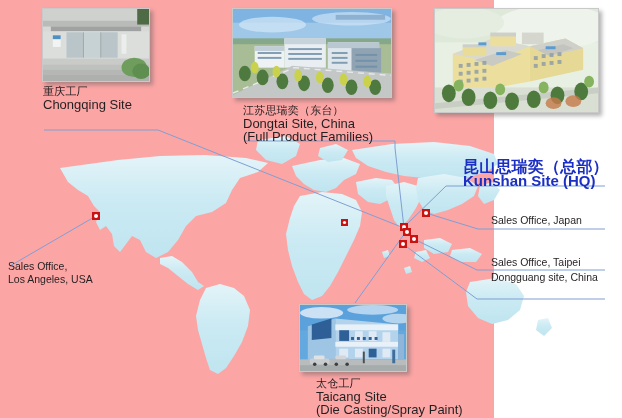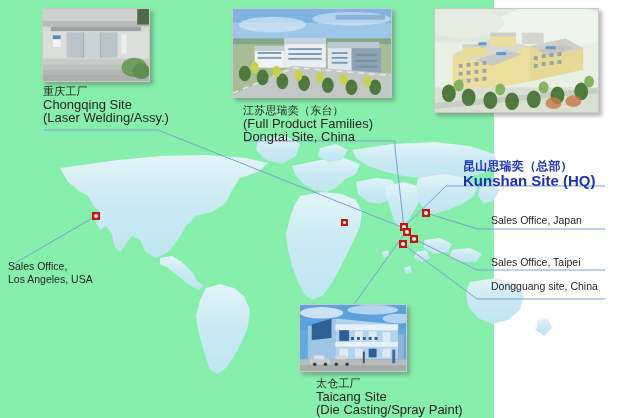--- a/index.html
+++ b/index.html
@@ -1,38 +1,38 @@
 <!DOCTYPE html>
 <html><head>
 <meta charset="utf-8">
 <style>
   html,body{margin:0;padding:0;background:#ffffff;}
   body{width:622px;height:418px;overflow:hidden;
        font-family:"Liberation Sans","DejaVu Sans",sans-serif;}
-  #stage{position:relative;width:494px;height:418px;background:#86efac;}
+  #stage{position:relative;width:494px;height:418px;background:#fca5a5;}
 
   
   #map-layer{position:absolute;left:0;top:0;width:622px;height:418px;}
   #map-layer svg{display:block;}
 
   
   #lines-layer{position:absolute;left:0;top:0;width:622px;height:418px;pointer-events:none;}
 
   
   .photo{position:absolute;border:1px solid #c9c9c9;box-sizing:border-box;
          box-shadow:3px 3px 4px rgba(90,90,90,.45);overflow:hidden;background:#dfe6ea;}
   .photo svg{display:block;width:100%;height:100%;}
 
   
   .label{position:absolute;color:#231f20;line-height:13.2px;
          font-size:11px;white-space:nowrap;}
   .label .cn{font-size:11px;letter-spacing:.2px;}
   .label .en{font-size:13px;}
   .label.hq{color:#1b2fc4;font-weight:bold;line-height:13.5px;}
-  .label.hq .cn{font-size:12px;}
+  .label.hq .cn{font-size:16px;}
   .label.hq .en{font-size:15px;}
   .side-label{position:absolute;color:#231f20;font-size:10.5px;white-space:nowrap;}
 </style>
 </head>
 <body>
 
 <div id="stage">
 
   <div id="map-layer">
     <svg width="622" height="418" viewBox="0 0 622 418" xmlns="http://www.w3.org/2000/svg">
@@ -172,21 +172,20 @@
       <rect x="0" y="62" width="108" height="5" fill="#b5b7b5"></rect>
       <rect x="0" y="67" width="108" height="7" fill="#aeb0ae"></rect>
       <ellipse cx="93" cy="60" rx="13" ry="10" fill="#6f9d5e"></ellipse>
       <ellipse cx="100" cy="64" rx="9" ry="8" fill="#5f8f50"></ellipse>
       <rect x="96" y="0" width="12" height="16" fill="#4e6b45"></rect>
     </svg>
   </div>
   <div class="label" style="left:43px;top:85px;">
     <div class="cn">重庆工厂</div>
     <div class="en">Chongqing Site</div>
-    <div class="en">(Laser Welding/Assy.)</div>
   </div>
 
   <div class="photo" style="left:232px;top:8px;width:160px;height:90px;">
     <svg viewBox="0 0 160 90" preserveAspectRatio="none">
       <rect x="0" y="0" width="160" height="34" fill="#9ec7e8"></rect>
       <rect x="0" y="0" width="160" height="14" fill="#7fb4e2"></rect>
       <ellipse cx="40" cy="16" rx="34" ry="8" fill="#cfe4f5" opacity=".75"></ellipse>
       <ellipse cx="120" cy="10" rx="40" ry="7" fill="#d8eaf8" opacity=".6"></ellipse>
       <rect x="0" y="30" width="160" height="10" fill="#86a88a"></rect>
       <rect x="0" y="36" width="160" height="54" fill="#a8bd95"></rect>
@@ -230,22 +229,22 @@
         <ellipse cx="66" cy="68" rx="4" ry="6"></ellipse>
           <ellipse cx="88" cy="70" rx="4" ry="6"></ellipse>
         <ellipse cx="112" cy="72" rx="4" ry="6"></ellipse>
           <ellipse cx="136" cy="74" rx="4" ry="6"></ellipse>
       </g>
       <rect x="104" y="6" width="50" height="5" fill="#6f93b8" opacity=".55"></rect>
     </svg>
   </div>
   <div class="label" style="left:243px;top:104px;">
     <div class="cn">江苏思瑞奕（东台）</div>
+    <div class="en">Dongtai Site, China</div>
     <div class="en">(Full Product Families)</div>
-    <div class="en">Dongtai Site, China</div>
   </div>
 
   <div class="photo" style="left:434px;top:8px;width:165px;height:105px;">
     <svg viewBox="0 0 165 105" preserveAspectRatio="none">
       <rect x="0" y="0" width="165" height="105" fill="#e8f0e4"></rect>
       <rect x="0" y="0" width="165" height="34" fill="#dfe9da"></rect>
       <ellipse cx="120" cy="18" rx="60" ry="22" fill="#eef4ec"></ellipse>
       <ellipse cx="30" cy="14" rx="40" ry="16" fill="#e4ede0"></ellipse>
 
       <path d="M18,46 L58,30 L96,38 L96,74 L18,88 Z" fill="#ecdf9e"></path>
@@ -316,21 +315,21 @@
 
   <div class="label hq" style="left:463px;top:160px;">
     <div class="cn">昆山思瑞奕（总部）</div>
     <div class="en">Kunshan Site (HQ)</div>
   </div>
 
   <div class="side-label" style="left:491px;top:256px;">Sales Office, Taipei</div>
 
   <div class="side-label" style="left:491px;top:214px;">Sales Office, Japan</div>
 
-  <div class="side-label" style="left:491px;top:280px;text-align:center;">Dongguang site, China</div>
+  <div class="side-label" style="left:491px;top:271px;text-align:center;">Dongguang site, China</div>
 
   <div class="side-label" style="left:8px;top:260px;line-height:13px;">
     <div>Sales Office,</div>
     <div>Los Angeles, USA</div>
   </div>
 
   <div class="photo" style="left:299px;top:304px;width:108px;height:68px;">
     <svg viewBox="0 0 108 68" preserveAspectRatio="none">
       <rect x="0" y="0" width="108" height="68" fill="#63a8de"></rect>
       <rect x="0" y="0" width="108" height="26" fill="#5ba2dc"></rect>

